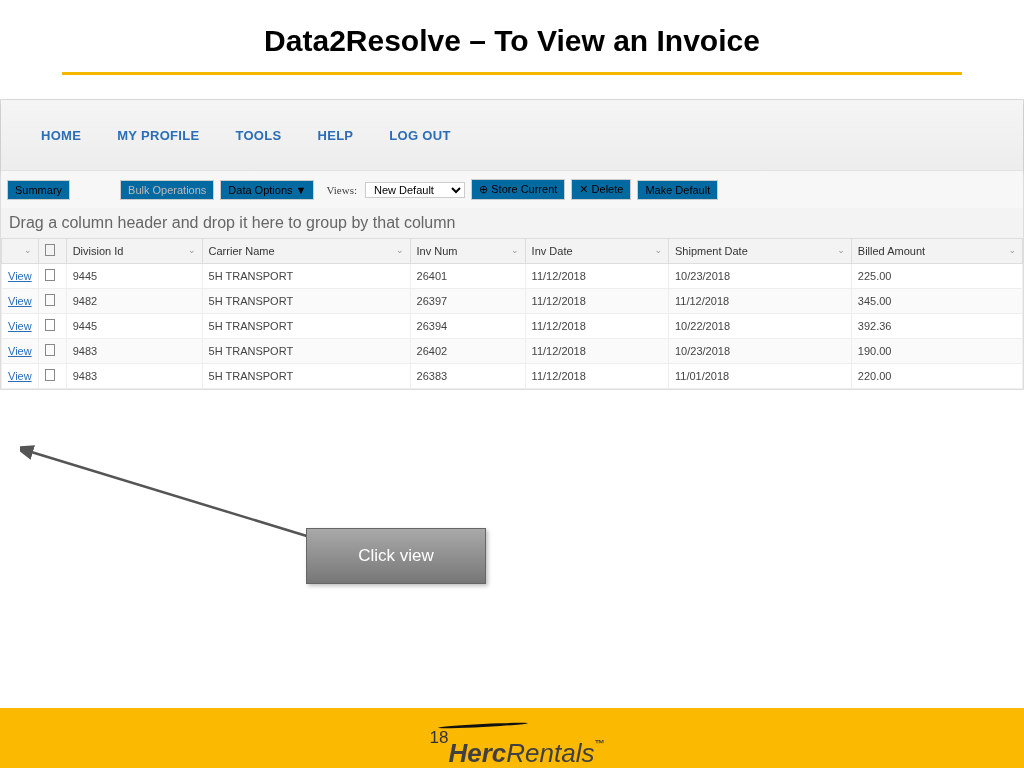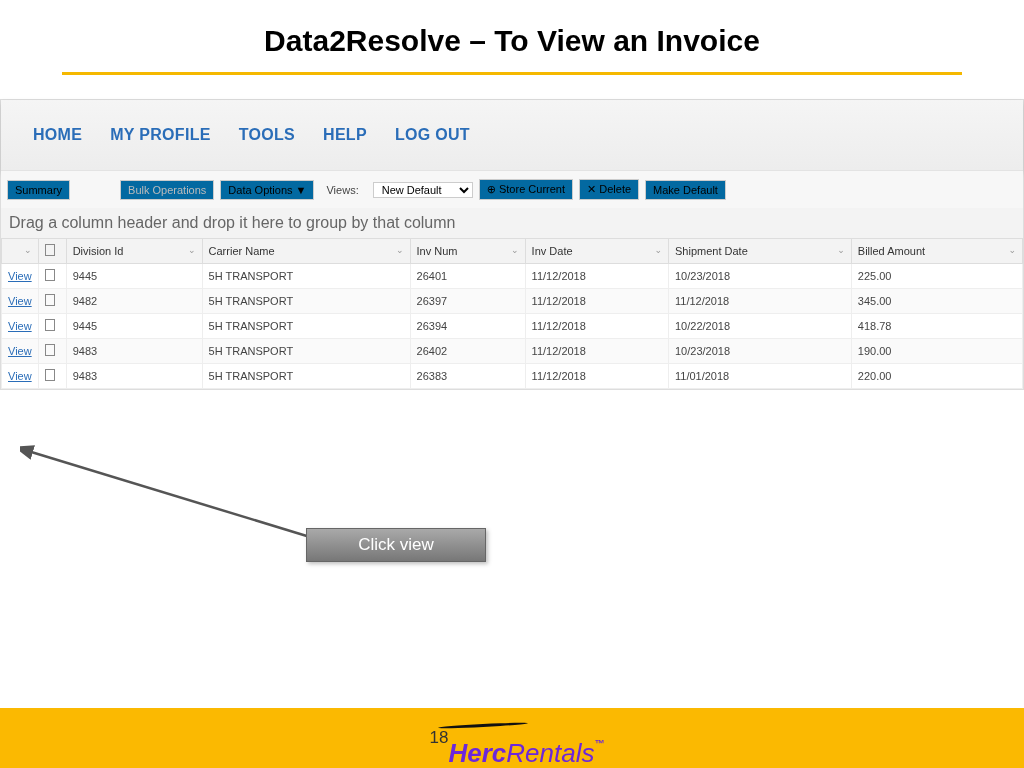--- a/index.html
+++ b/index.html
@@ -7,39 +7,39 @@
 .slide-title{font-size:30px;font-weight:bold;text-align:center;padding:24px 15px 14px;font-family:Arial,sans-serif;}
 .title-rule{height:3px;background:#f5b800;margin:0 62px 24px;}
 .app{border:1px solid #ddd;}
 .appbar{height:70px;background:linear-gradient(#f5f5f5,#ededed);display:flex;align-items:center;justify-content:space-between;padding:0 32px;box-shadow:0 3px 6px rgba(0,0,0,0.15);}
 .logo-wrap{background:#fff;padding:6px 12px 6px 20px;box-shadow:2px 2px 6px rgba(0,0,0,0.2);}
 .logo{font-family:Arial;font-weight:bold;font-size:22px;}
 .logo-data{color:#2a7bbf;font-style:italic;}
 .logo-2{display:inline-block;width:28px;height:28px;border:2px solid #2a7bbf;border-radius:50%;background:#f5b800;color:#fff;text-align:center;line-height:24px;font-style:normal;vertical-align:middle;margin:0 2px;position:relative;}
 .logo-resolve{color:#333;font-style:italic;}
 .topnav{display:flex;gap:28px;}
-.topnav a{color:#2a6db8;font-weight:bold;font-size:16px;text-decoration:none;letter-spacing:0.3px;}
+.topnav a{color:#2a6db8;font-weight:bold;font-size:13px;text-decoration:none;letter-spacing:0.3px;margin-left:8px;}
 .toolbar{display:flex;align-items:center;gap:6px;padding:8px 6px;background:#f7f7f7;border-top:1px solid #e3e3e3;font-size:11px;color:#444;}
 .tbtn{border:1px solid #ccc;background:#0369a1;padding:3px 7px;font-size:11px;cursor:pointer;}
 .tbtn.disabled{color:#bbb;cursor:default;margin-left:44px;}
-.tlabel{margin-left:6px;margin-right:8px;}
+.tlabel{margin-left:6px;margin-right:2px;font-family:Liberation Serif, serif;}
 .tselect{border:1px solid #ccc;background:#fff;padding:0 4px;font-size:11px;width:100px;}
 .grouping{font-size:16px;color:#666;padding:6px 8px;background:#f3f3f3;}
 table{width:100%;border-collapse:collapse;font-size:11px;}
 th{background:#f3f3f3;border:1px solid #ddd;text-align:left;padding:5px 6px;font-weight:normal;color:#333;position:relative;}
 th .sort{position:absolute;right:6px;top:6px;color:#999;font-size:9px;}
 td{border:1px solid #eee;padding:5px 6px;color:#444;}
 tr:nth-child(even) td{background:#fafafa;}
 .viewlink{color:#2a6db8;text-decoration:underline;cursor:pointer;}
 .cb{display:inline-block;width:10px;height:12px;border:1px solid #888;}
-.callout{position:absolute;left:306px;top:528px;width:180px;height:34px;background:linear-gradient(#a9a9a9,#777);border:1px solid #666;color:#fff;font-size:17px;display:flex;align-items:center;justify-content:center;box-shadow:2px 2px 4px rgba(0,0,0,.25);}
+.callout{position:absolute;left:306px;top:528px;width:180px;height:56px;background:linear-gradient(#a9a9a9,#777);border:1px solid #666;color:#fff;font-size:17px;display:flex;align-items:center;justify-content:center;box-shadow:2px 2px 4px rgba(0,0,0,.25);}
 .arrow-svg{position:absolute;left:20px;top:445px;pointer-events:none;}
 .footer{position:absolute;left:0;bottom:0;width:1024px;height:60px;background:#fbb901;display:flex;align-items:center;justify-content:center;padding:0 30px 0 40px;}
 .page-num{font-size:17px;color:#333;}
-.brand{font-size:26px;font-weight:bold;color:#6d28d9;font-style:italic;}
+.brand{font-size:26px;font-weight:bold;color:#404040;font-style:italic;}
 .brand .rent{font-weight:normal;font-style:italic;}
 .brand .tm{font-size:10px;vertical-align:top;font-style:normal;}
 .swoosh{display:inline-block;width:90px;height:3px;background:#111;border-radius:50%;transform:rotate(-3deg);margin-bottom:4px;margin-left:-10px;}
 .first-col{width:30px;}
 .cb-col{width:28px;}
 </style>
 </head>
 <body>
 
 <h1 class="slide-title">Data2Resolve – To View an Invoice</h1>
@@ -107,21 +107,21 @@
           <td>345.00</td>
         </tr>
         <tr>
           <td><a class="viewlink">View</a></td>
           <td><span class="cb"></span></td>
           <td>9445</td>
           <td>5H TRANSPORT</td>
           <td>26394</td>
           <td>11/12/2018</td>
           <td>10/22/2018</td>
-          <td>418.78</td>
+          <td>392.36</td>
         </tr>
         <tr>
           <td><a class="viewlink">View</a></td>
           <td><span class="cb"></span></td>
           <td>9483</td>
           <td>5H TRANSPORT</td>
           <td>26402</td>
           <td>11/12/2018</td>
           <td>10/23/2018</td>
           <td>190.00</td>

